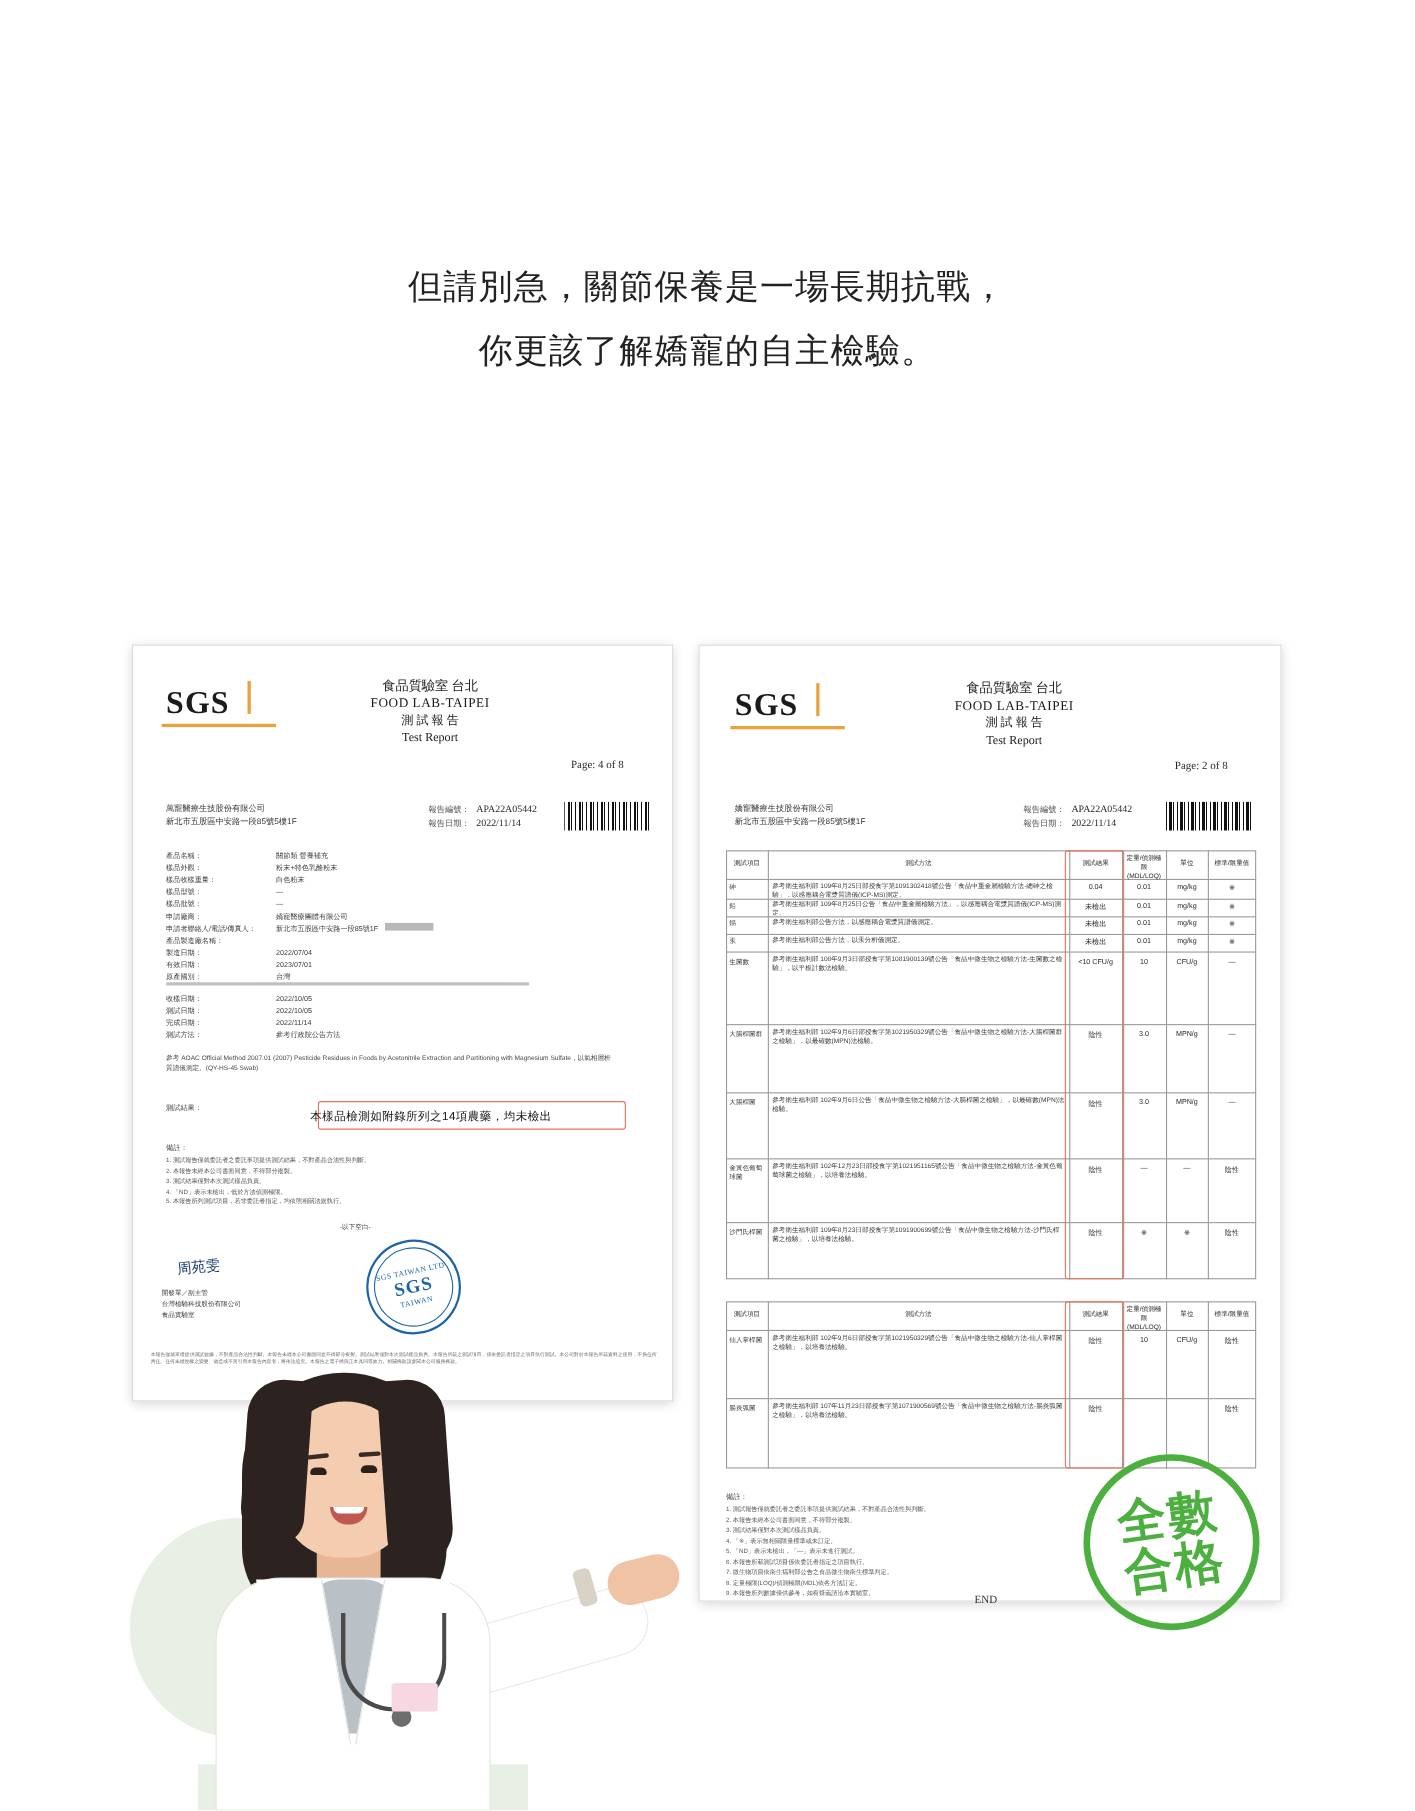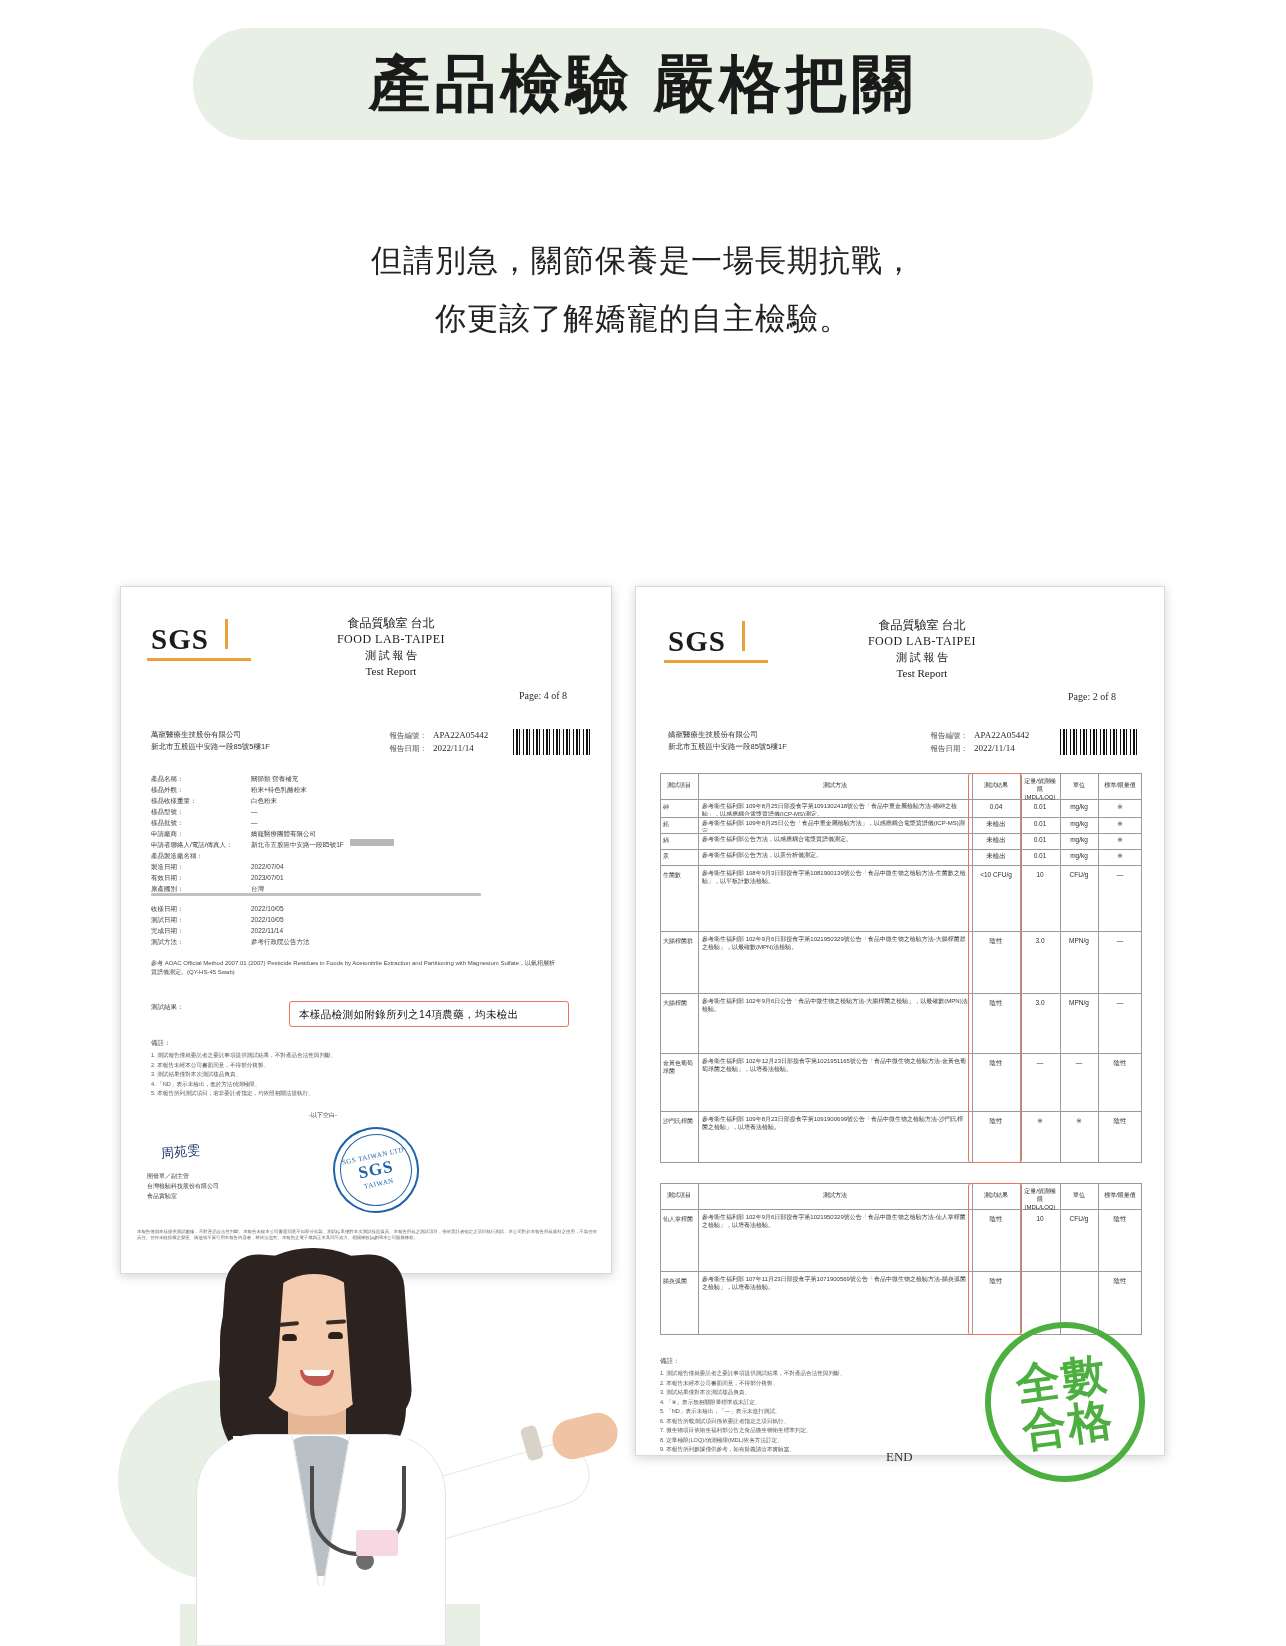--- a/index.html
+++ b/index.html
@@ -219,21 +219,21 @@
   .footer-red {
     position: absolute;
     font-size: 5.5px;
     color: #c0392b;
     text-align: center;
     font-weight: bold;
   }
   .end-mark {
     position: absolute;
     font-family: "Liberation Serif", serif;
-    font-size: 13px;
+    font-size: 10px;
     color: #333;
   }
 
   
   .pass-stamp {
     position: absolute;
     left: 985px; top: 1322px;
     width: 160px; height: 160px;
     display: flex;
     align-items: center;
@@ -360,23 +360,20 @@
   .p-bottom-block {
     position: absolute; left: 20px; top: 374px; width: 300px; height: 42px;
     background: #e8efe4;
   }
 </style>
 </head>
 <body>
 
 <div id="page">
 
-  <div class="banner">
-    <div class="banner-title">產品檢驗 嚴格把關</div>
-  </div>
 
   <div class="copy">
     <div class="copy-gap"></div>
     <div class="copy-line">但請別急，關節保養是一場長期抗戰，</div>
     <div class="copy-line">你更該了解嬌寵的自主檢驗。</div>
   </div>
 
   <div class="sheet" id="sheet-left">
 
     <div class="sgs-logo" style="left:30px; top:36px;">SGS</div>
@@ -470,21 +467,21 @@
       </div>
       <div style="display:flex; font-size:6.5px; color:#3b3b3b; line-height:11px;">
         <span style="width:100px;">測試方法：</span>
         <span>參考行政院公告方法</span>
       </div>
     </div>
 
     <div style="position:absolute; left:30px; top:372px; width:410px; font-size:6px; color:#4a4a4a; line-height:9px;">參考 AOAC Official Method 2007.01 (2007) Pesticide Residues in Foods by Acetonitrile Extraction and Partitioning with Magnesium Sulfate，以氣相層析質譜儀測定。(QY-HS-45 Swab)</div>
 
     <div class="hl-box" style="left:168px; top:414px; width:280px; height:26px;"></div>
-    <div class="hl-text" style="left:178px; top:421px;">本樣品檢測如附錄所列之14項農藥，均未檢出</div>
+    <div class="hl-text" style="left:161px; top:421px;">本樣品檢測如附錄所列之14項農藥，均未檢出</div>
     <div style="position:absolute; left:30px; top:416px; font-size:6.5px; color:#3b3b3b;">測試結果：</div>
 
     <div style="position:absolute; left:30px; top:452px; font-size:6.5px; color:#3b3b3b;">備註：</div>
     <div style="position:absolute; left:30px; top:464px; width:420px; font-size:5.6px; color:#555; line-height:9.5px;">
       <div>1. 測試報告僅就委託者之委託事項提供測試結果，不對產品合法性與判斷。</div>
       <div>2. 本報告未經本公司書面同意，不得部分複製。</div>
       <div>3. 測試結果僅對本次測試樣品負責。</div>
       <div>4. 「ND」表示未檢出，低於方法偵測極限。</div>
       <div>5. 本報告所列測試項目，若非委託者指定，均依照相關法規執行。</div>
     </div>

